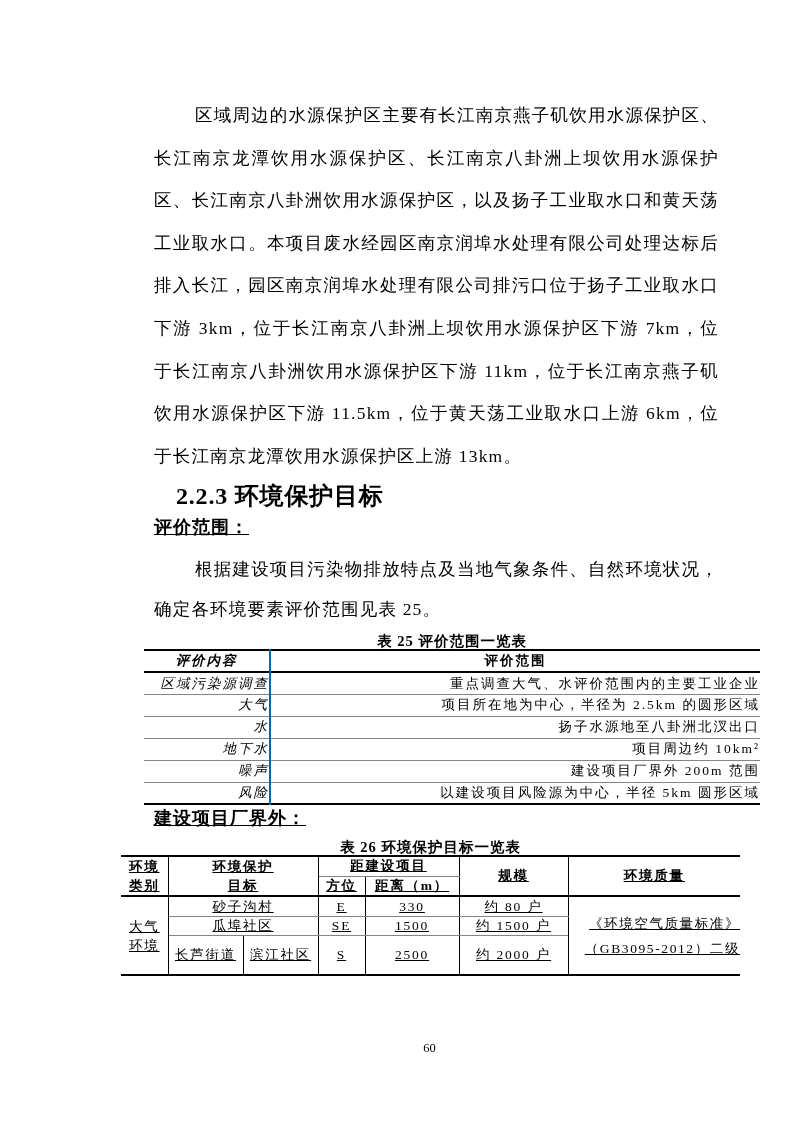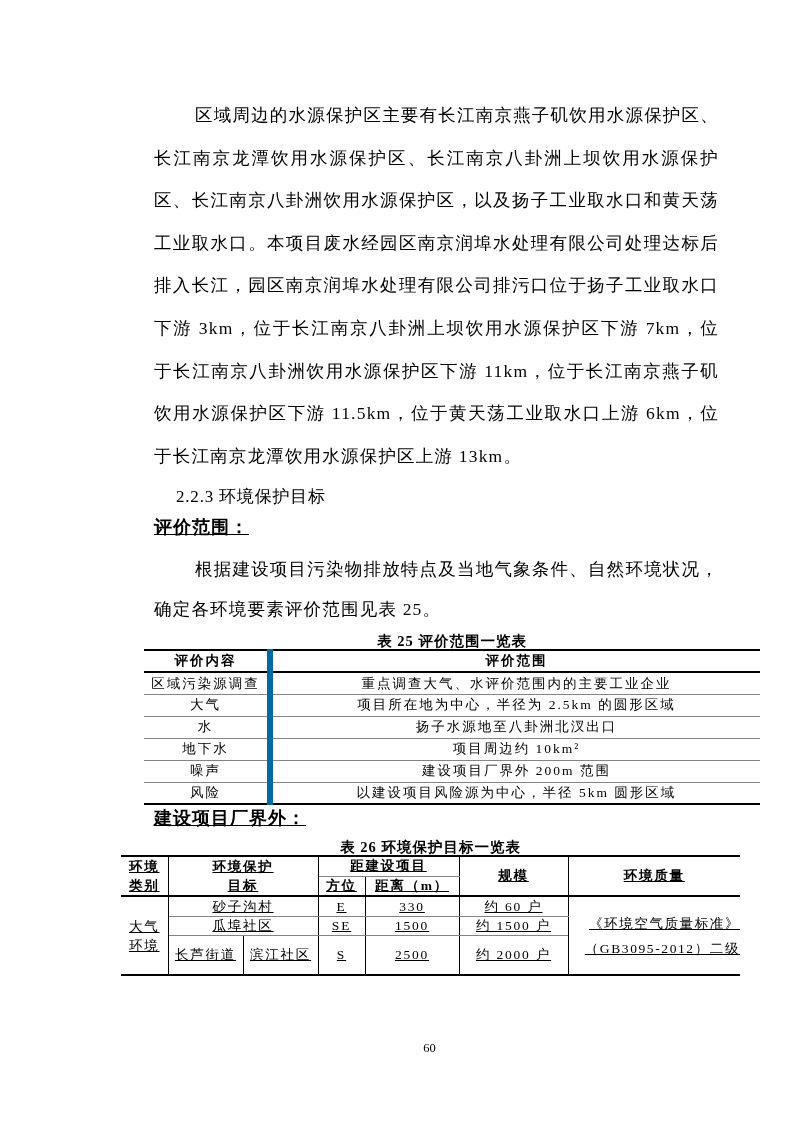--- a/index.html
+++ b/index.html
@@ -18,22 +18,22 @@
     margin:0;
     font-size:17.5px;
     line-height:42.6px;
     letter-spacing:1.2px;
     text-align:justify;
     text-indent:41px;
   }
   .heading {
     margin:5px 0 0 0;
     padding-left:22px;
-    font-size:17px;
-    font-weight:normal;
+    font-size:24px;
+    font-weight:bold;
     line-height:29px;
     letter-spacing:0.8px;
   }
   .sub-label {
     font-size:18px;
     font-weight:bold;
     line-height:33px;
     letter-spacing:1px;
     text-decoration:underline;
   }
@@ -56,22 +56,22 @@
 
   
   .t25 {
     width:616px; margin-left:-10px;
     border-top:2px solid #000;
     border-bottom:2px solid #000;
     letter-spacing:2px;
   }
   .t25 thead { border-bottom:2px solid #000; }
   .t25 tr { height:22px; }
-  .t25 tbody tr { border-bottom:1px solid #848484; }
-  .t25 .c1 { border-right:6px solid #0369a1; }
+  .t25 tbody tr { border-bottom:1px solid #848484;text-align:right; }
+  .t25 .c1 { border-right:2px solid #0369a1;font-style:italic; }
 
   
   .t26 {
     width:619px; margin-left:-33px;
     border-top:2px solid #000;
     border-bottom:2.5px solid #000;
     border-left:hidden; border-right:hidden;
     letter-spacing:1.8px;
     text-decoration:underline;
   }
@@ -183,21 +183,21 @@
           <th>距离（m）</th>
         </tr>
       </thead>
       <tbody>
         <tr class="br1">
           <td rowspan="3" class="multiline">大气
 环境</td>
           <td colspan="2">砂子沟村</td>
           <td>E</td>
           <td>330</td>
-          <td>约 60 户</td>
+          <td>约 80 户</td>
           <td rowspan="3" class="quality-cell">《环境空气质量标准》
 （GB3095-2012）二级</td>
         </tr>
         <tr class="br2">
           <td colspan="2">瓜埠社区</td>
           <td>SE</td>
           <td>1500</td>
           <td>约 1500 户</td>
         </tr>
         <tr class="br3">

